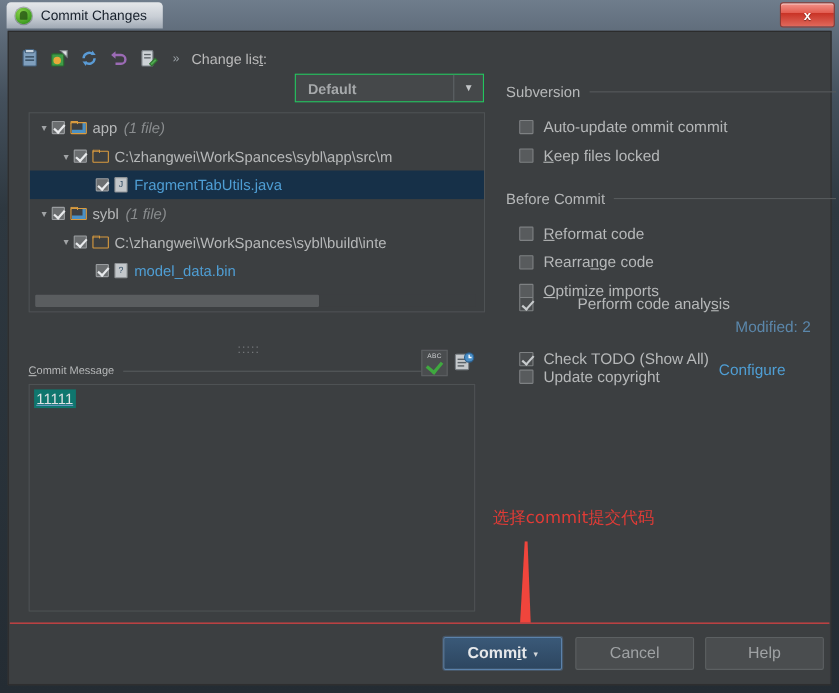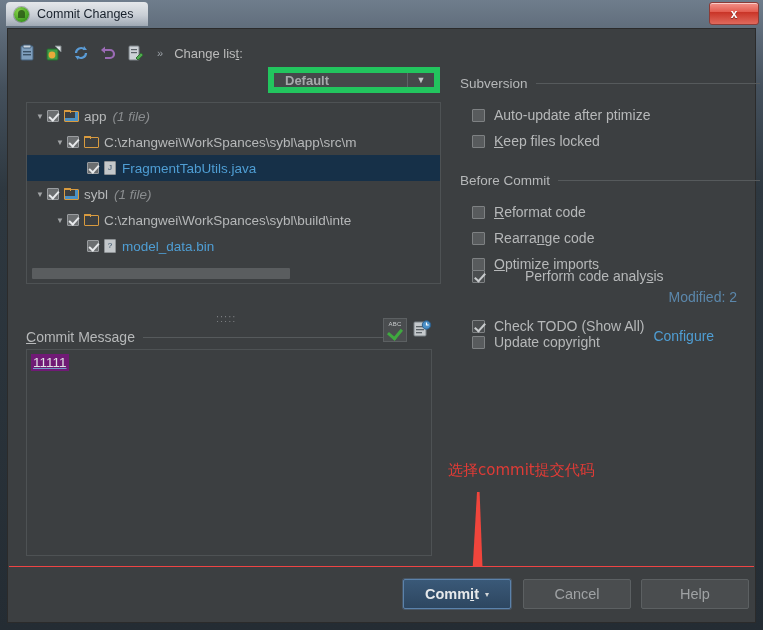--- a/index.html
+++ b/index.html
@@ -59,21 +59,21 @@
   .toolbar{
     position:absolute;left:10px;top:10px;height:28px;
     display:flex;align-items:center;gap:9px;
   }
   .tb-icon{width:18px;height:18px;display:block;}
   .chev{color:#9aa0a6;font-size:11px;margin-left:4px;}
   .cl-label{color:#bbbbbb;font-size:13px;margin-left:2px;}
   .cl-label u{text-decoration:underline;}
   .combo{
     position:absolute;left:260px;top:38px;width:172px;height:26px;
-    display:flex;border:6px solid #22c55e;box-sizing:border-box;background:#45484a;
+    display:flex;border:1px solid #22c55e;box-sizing:border-box;background:#45484a;
   }
   .combo-val{
     flex:1;display:flex;align-items:center;padding-left:11px;
     color:#a6a9ab;font-size:13px;font-weight:bold;
   }
   .combo-arrow{
     width:26px;border-left:1px solid #5e6366;
     display:flex;align-items:center;justify-content:center;
     color:#c3c6c8;font-size:9px;
   }
@@ -137,41 +137,41 @@
   }
   .splitter{
     position:absolute;left:208px;top:283px;
     color:#7b7e80;font-size:11px;letter-spacing:1px;
   }
   
   .cm-head{
     position:absolute;left:18px;top:300px;width:358px;height:16px;
     display:flex;align-items:center;gap:8px;
   }
-  .cm-head .lbl{color:#b6b8b9;font-size:14px;white-space:nowrap;}
+  .cm-head .lbl{color:#b6b8b9;font-size:10px;white-space:nowrap;}
   .cm-head .lbl u{text-decoration:underline;}
   .cm-head .rule{flex:1;height:1px;background:#565a5c;}
   .spell-btn{
     position:absolute;left:375px;top:289px;width:24px;height:24px;
     background:#4a4d4f;border:1px solid #5c6062;box-sizing:border-box;
     display:flex;flex-direction:column;align-items:center;justify-content:center;
   }
   .spell-btn .abc{font-size:6px;color:#c9ccce;line-height:6px;letter-spacing:.3px;}
   .spell-btn .tick{
     width:7px;height:10px;border:solid #3fa93f;border-width:0 3px 3px 0;
     transform:rotate(40deg);margin-top:-1px;
   }
   .hist-btn{position:absolute;left:404px;top:291px;width:20px;height:18px;}
   .msgbox{
     position:absolute;left:18px;top:320px;width:406px;height:207px;
     background:#3c3f41;border:1px solid #4e5254;box-sizing:border-box;
   }
   .msgtext{
     position:absolute;left:4px;top:4px;font-size:13.5px;
-    color:#e0e2e4;background:#701a75;padding:1px 2px;
+    color:#e0e2e4;background:#0f766e;padding:1px 2px;
     text-decoration:underline;text-decoration-color:#6f9cc6;
   }
   
   .details{
     position:absolute;left:18px;top:535px;width:406px;height:18px;
     display:flex;align-items:center;gap:7px;
   }
   .details .tw{color:#a0a3a5;font-size:8px;}
   .details .lbl{color:#b6b8b9;font-size:13.5px;}
   .details .rule{flex:1;height:1px;background:#565a5c;}
@@ -362,21 +362,21 @@
       <span class="grip">:::::</span>
     </div>
 
     <div class="grp" style="left:440px;top:47px;width:300px;">
       <span class="lbl">Subversion</span>
       <span class="rule"></span>
     </div>
 
     <div class="opt" style="left:464px;top:78px;">
       <span class="ocb"></span>
-      <span>Auto-update after ptimize</span>
+      <span>Auto-update ommit commit</span>
     </div>
     <div class="opt" style="left:464px;top:104px;">
       <span class="ocb"></span>
       <span><u>K</u>eep files locked</span>
     </div>
 
     <div class="grp" style="left:440px;top:144px;width:300px;">
       <span class="lbl">Before Commit</span>
       <span class="rule"></span>
     </div>

